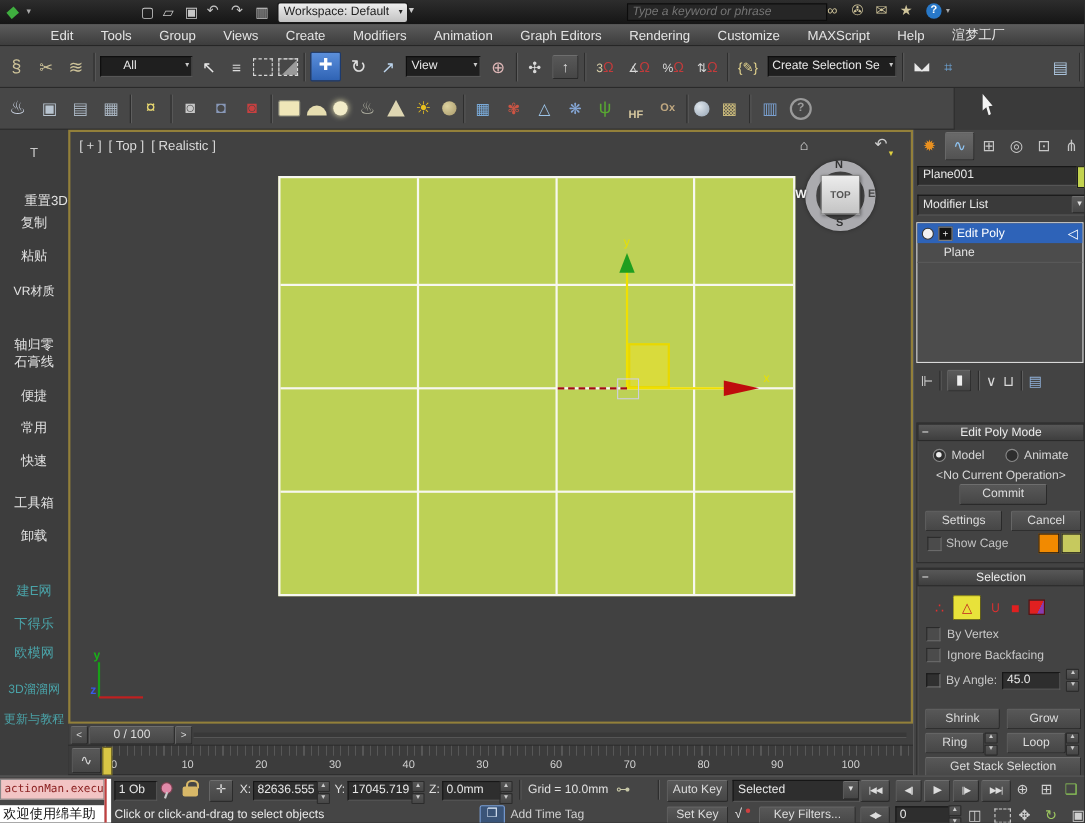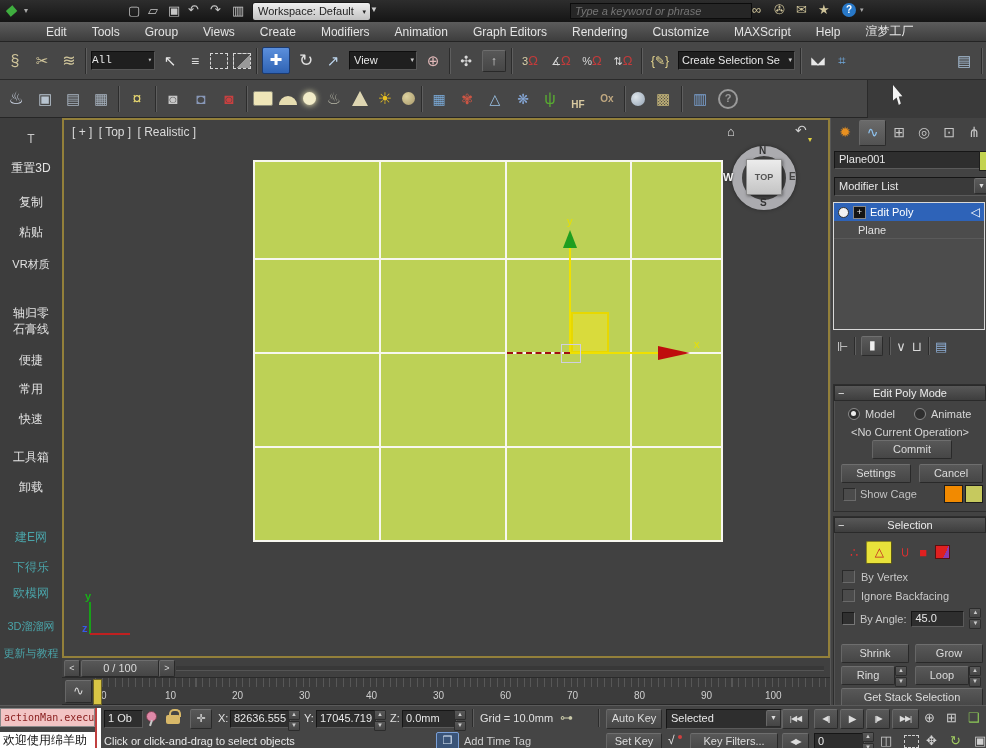--- a/index.html
+++ b/index.html
@@ -73,21 +73,21 @@
     <span class="menuitem">MAXScript</span>
     <span class="menuitem">Help</span>
     <span class="menuitem">渲梦工厂</span>
   </div>
 
   <div class="a dots" style="left:0;top:42px;width:986px;height:38px;background:#474747;border-bottom:1px solid #2a2a2a;display:flex;align-items:center;padding:0 4px;gap:5px;box-sizing:border-box;">
     <span class="ic" style="width:22px;font-size:16px;">§</span>
     <span class="ic" style="width:22px;font-size:15px;">✂</span>
     <span class="ic" style="width:22px;font-size:16px;">≋</span>
     <div class="vsep" style="height:26px;"></div>
-    <div class="sk" style="width:62px;height:17px;line-height:16px;padding-left:0;font-family:Liberation Mono, monospace;">
+    <div class="sk" style="width:62px;height:17px;line-height:16px;padding-left:20px;">
       <span>All</span>
       <span style="float:right;margin-right:2px;font-size:7px;color:#ccc;">▾</span>
     </div>
     <span class="ic" style="width:20px;font-size:15px;color:#e8e8e8;">↖</span>
     <span class="ic" style="width:20px;font-size:14px;color:#dcdcdc;">≡</span>
     <span style="width:16px;height:14px;border:1px dashed #d8d8d8;"></span>
     <span style="width:16px;height:14px;border:1px dashed #d8d8d8;background:linear-gradient(135deg,rgba(0,0,0,0) 55%,#9a9a9a 55%);"></span>
     <div class="vsep" style="height:26px;"></div>
     <span style="width:26px;height:25px;background:linear-gradient(#5b8fdc,#2f63b4);border:1px solid #1c3a6e;border-radius:2px;color:#fff;text-align:center;line-height:24px;font-size:15px;">✚</span>
     <span class="ic" style="width:22px;font-size:17px;color:#e0e0e0;">↻</span>
@@ -160,21 +160,21 @@
     <div class="vsep" style="height:26px;"></div>
     <span class="ic" style="width:24px;font-size:15px;color:#7aa0d0;">▥</span>
     <span style="width:16px;height:16px;border-radius:50%;border:2px solid #9a9a9a;color:#9a9a9a;text-align:center;line-height:15px;font-size:11px;font-weight:bold;">?</span>
   </div>
   <div class="a" style="left:868px;top:80px;width:118px;height:38px;background:#3a3a3a;"></div>
 
   <div class="a" style="left:893px;top:85px;width:13px;height:20px;background:#f4f4f4;filter:drop-shadow(1px 1px 0 #111);clip-path:polygon(0 0,0 78%,28% 62%,45% 100%,60% 93%,44% 58%,72% 56%);z-index:50;"></div>
 
   <div class="a dots" style="left:0;top:118px;width:62px;height:587px;background:#3d3d3d;border-right:1px solid #2a2a2a;">
     <div class="a sbtn" style="top:14px;color:#c8c8c8;">T</div>
-    <div class="a sbtn" style="top:42px;">重置3D</div>
+    <div class="a sbtn" style="top:56px;margin-left:11px;">重置3D</div>
     <div class="a sbtn" style="top:76px;">复制</div>
     <div class="a sbtn" style="top:106px;">粘贴</div>
     <div class="a sbtn" style="top:139px;font-size:11px;">VR材质</div>
     <div class="a sbtn" style="top:171px;margin-top:16px;">轴归零</div>
     <div class="a sbtn" style="top:203px;">石膏线</div>
     <div class="a sbtn" style="top:234px;">便捷</div>
     <div class="a sbtn" style="top:263px;">常用</div>
     <div class="a sbtn" style="top:293px;">快速</div>
     <div class="a sbtn" style="top:331px;">工具箱</div>
     <div class="a sbtn" style="top:361px;">卸载</div>

